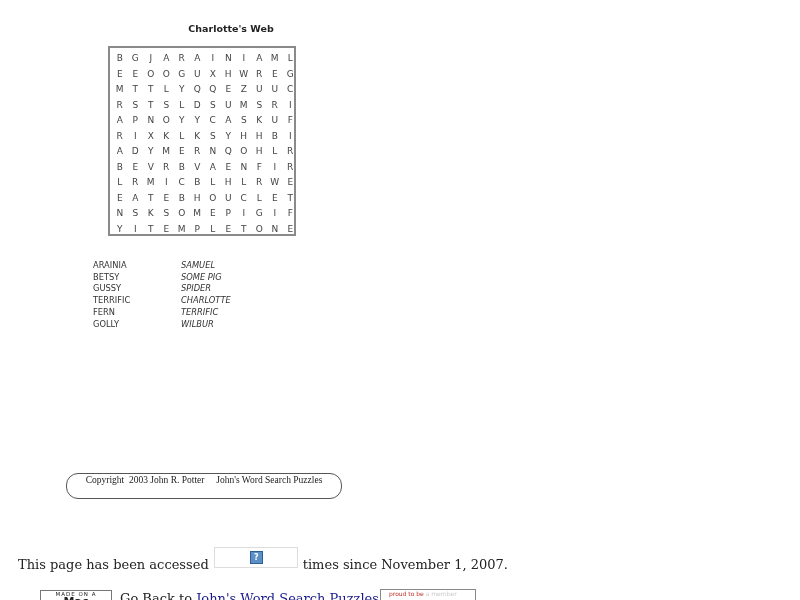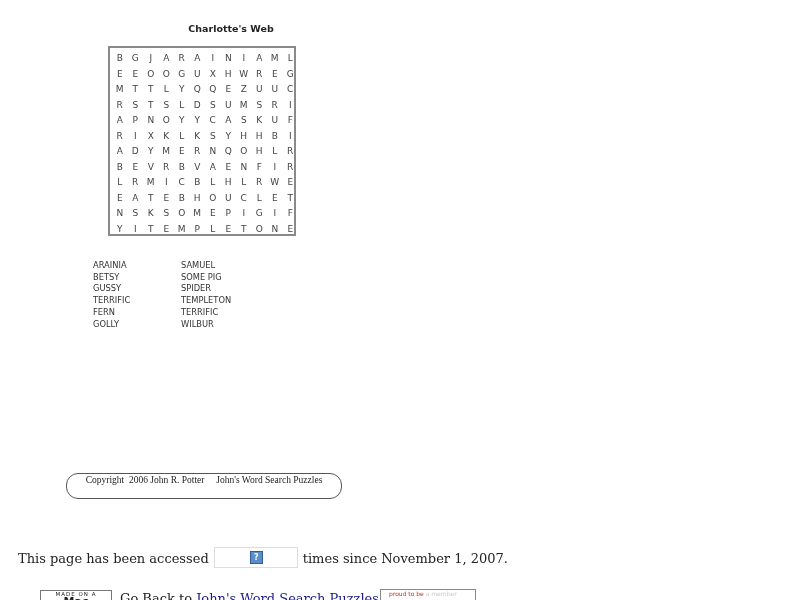--- a/index.html
+++ b/index.html
@@ -4,23 +4,23 @@
 <style>
   html, body { margin:0; padding:0; background:#ffffff; }
   body { width:800px; height:600px; overflow:hidden; position:relative; font-family:"DejaVu Sans", sans-serif; color:#333; }
   .title { position:absolute; left:0; width:406px; top:23px; text-align:center; font-family:"DejaVu Sans", sans-serif; font-weight:bold; font-size:9.5px; color:#222;padding-left:28px; }
   .grid { position:absolute; left:108px; top:46px; width:188px; height:190px; border:2px solid #8a8a8a; box-sizing:border-box; }
   .grid-inner { position:absolute; left:2px; top:3px; display:grid; grid-template-columns:repeat(12, 15.5px); grid-auto-rows:15.5px; }
   .cell { text-align:center; font-family:"DejaVu Sans", sans-serif; font-size:9px; color:#444; line-height:15.5px; }
   .words { position:absolute; top:260px; left:93px; display:flex; font-family:"DejaVu Sans", sans-serif; font-size:8.3px; color:#333; }
   .col { display:flex; flex-direction:column; }
   .col span { line-height:11.7px; white-space:nowrap; }
-  .col0 { width:88px; } .col1 { width:88px; } .col2 { width:80px; }
+  .col0 { width:88px; } .col1 { width:88px; } .col2 { width:80px;font-style:italic; }
   .copyright { position:absolute; left:66px; top:473px; width:276px; height:26px; border:1.5px solid #555; border-radius:12px; box-sizing:border-box; font-family:"Liberation Serif", serif; font-size:9.5px; color:#222; text-align:center; line-height:11px; padding-top:1px; }
-  .access { position:absolute; left:18px; top:551px; font-family:"DejaVu Serif", serif; font-size:13px; color:#222; white-space:nowrap; display:flex; align-items:flex-start; }
+  .access { position:absolute; left:18px; top:551px; font-family:"DejaVu Serif", serif; font-size:13px; color:#222; white-space:nowrap; display:flex; align-items:flex-end; }
   .counter { display:inline-block; width:82px; height:19px; border:1px solid #ddd; margin:0 5px; position:relative; vertical-align:middle; top:-4px; }
   .counter .q { position:absolute; left:35px; top:3px; width:11px; height:11px; background:#5b8fc6; border:1px solid #2e5f97; color:#fff; font-size:8px; line-height:11px; text-align:center; font-family:"DejaVu Sans", sans-serif; font-weight:bold; }
   .bottom { position:absolute; left:0; top:588px; width:688px; height:12px; overflow:hidden; }
   .made-on { position:absolute; left:40px; top:2px; width:70px; height:14px; border:1px solid #777; border-bottom:none; font-size:5.5px; text-align:center; line-height:7px; font-family:"DejaVu Sans", sans-serif; color:#222; letter-spacing:1px; }
   .made-on .big { font-size:11px; font-weight:bold; letter-spacing:0; }
   .goback { position:absolute; left:120px; top:3px; font-family:"DejaVu Serif", serif; font-size:13px; color:#222; white-space:nowrap; line-height:16px; }
   .goback a { color:#1a1a8c; text-decoration:none; }
   .proud { position:absolute; left:380px; top:1px; width:96px; height:14px; border:1.5px solid #888; font-size:6px; color:#c0302a; padding-left:8px; line-height:8px; font-family:"DejaVu Sans", sans-serif; box-sizing:border-box; }
   .proud .faded { color:#c9c9c9; }
 </style>
@@ -184,28 +184,28 @@
     <span>BETSY</span>
     <span>GUSSY</span>
     <span>TERRIFIC</span>
     <span>FERN</span>
     <span>GOLLY</span>
   </div>
   <div class="col col2">
     <span>SAMUEL</span>
     <span>SOME PIG</span>
     <span>SPIDER</span>
-    <span>TEMPLETON</span>
+    <span>CHARLOTTE</span>
     <span>TERRIFIC</span>
     <span>WILBUR</span>
   </div>
 </div>
 
 <div class="copyright">
-  <div style="white-space:pre;">Copyright  2006 John R. Potter     John's Word Search Puzzles</div>
+  <div style="white-space:pre;">Copyright  2003 John R. Potter     John's Word Search Puzzles</div>
 </div>
 
 <div class="access">
   <span>This page has been accessed</span>
   <span class="counter">
     <span class="q">?</span>
   </span>
   <span>times since November 1, 2007.</span>
 </div>
 

